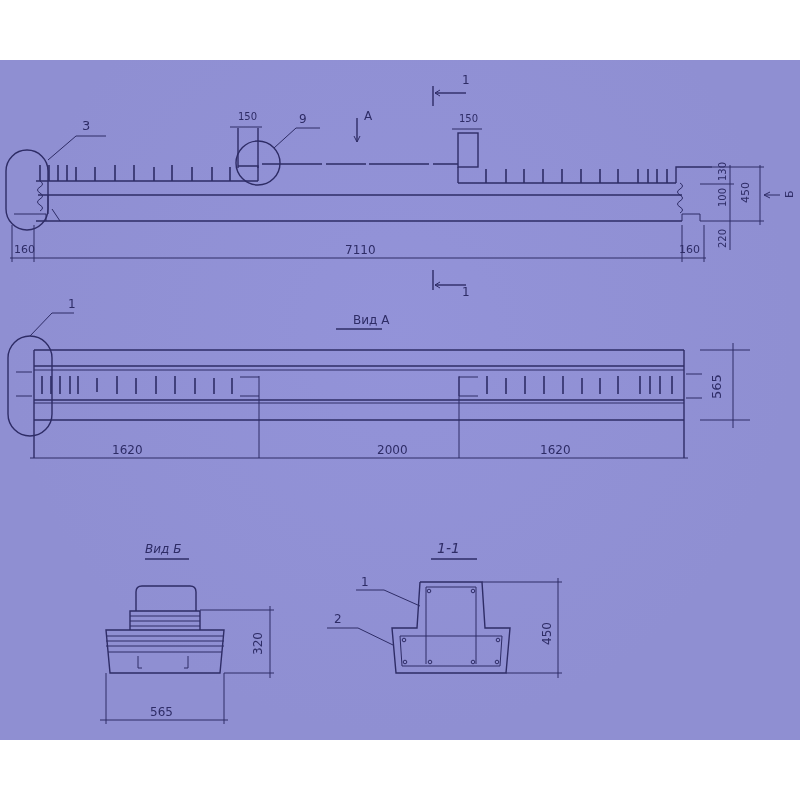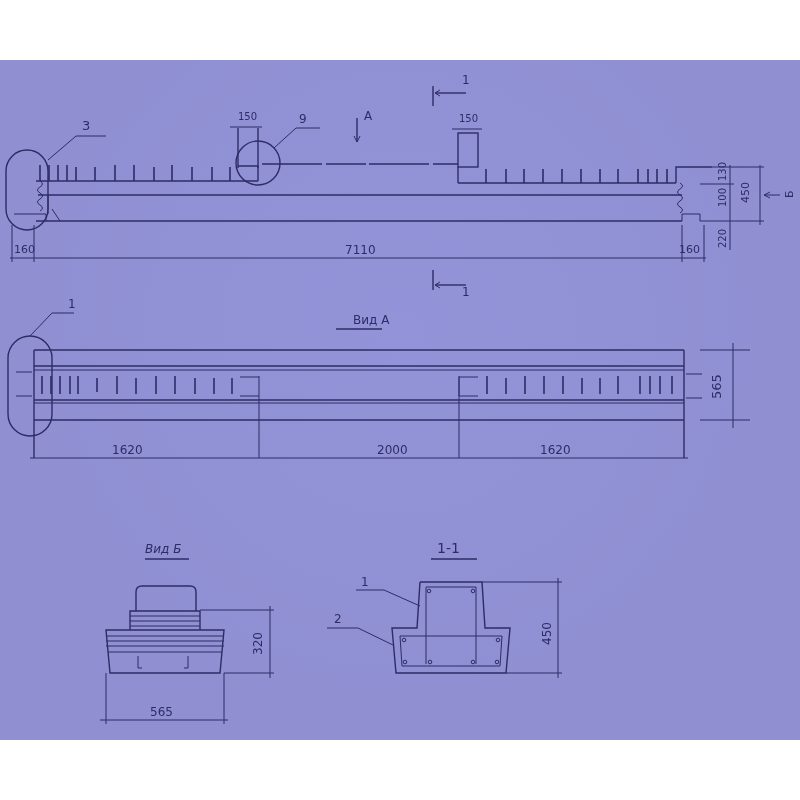--- a/index.html
+++ b/index.html
@@ -248,16 +248,16 @@
 <span class="htext" style="left:68px;top:298px;">1</span>
 <span class="htext" style="left:112px;top:444px;">1620</span>
 <span class="htext" style="left:333px;top:444px;margin-left:44px;">2000</span>
 <span class="htext" style="left:540px;top:444px;">1620</span>
 <span class="vtext" style="left:710px;top:399px;font-size:13px;">565</span>
 
 <span class="htext" style="left:145px;top:543px;font-style:italic;">Вид Б</span>
 <span class="vtext" style="left:252px;top:655px;">320</span>
 <span class="htext" style="left:150px;top:706px;">565</span>
 
-<span class="htext" style="left:437px;top:541px;font-size:14px;">1-1</span>
+<span class="htext" style="left:437px;top:541px;font-size:14px;font-style:italic;">1-1</span>
 <span class="htext" style="left:361px;top:576px;">1</span>
 <span class="htext" style="left:334px;top:613px;">2</span>
 <span class="vtext" style="left:541px;top:645px;">450</span>
 
 </body></html>

